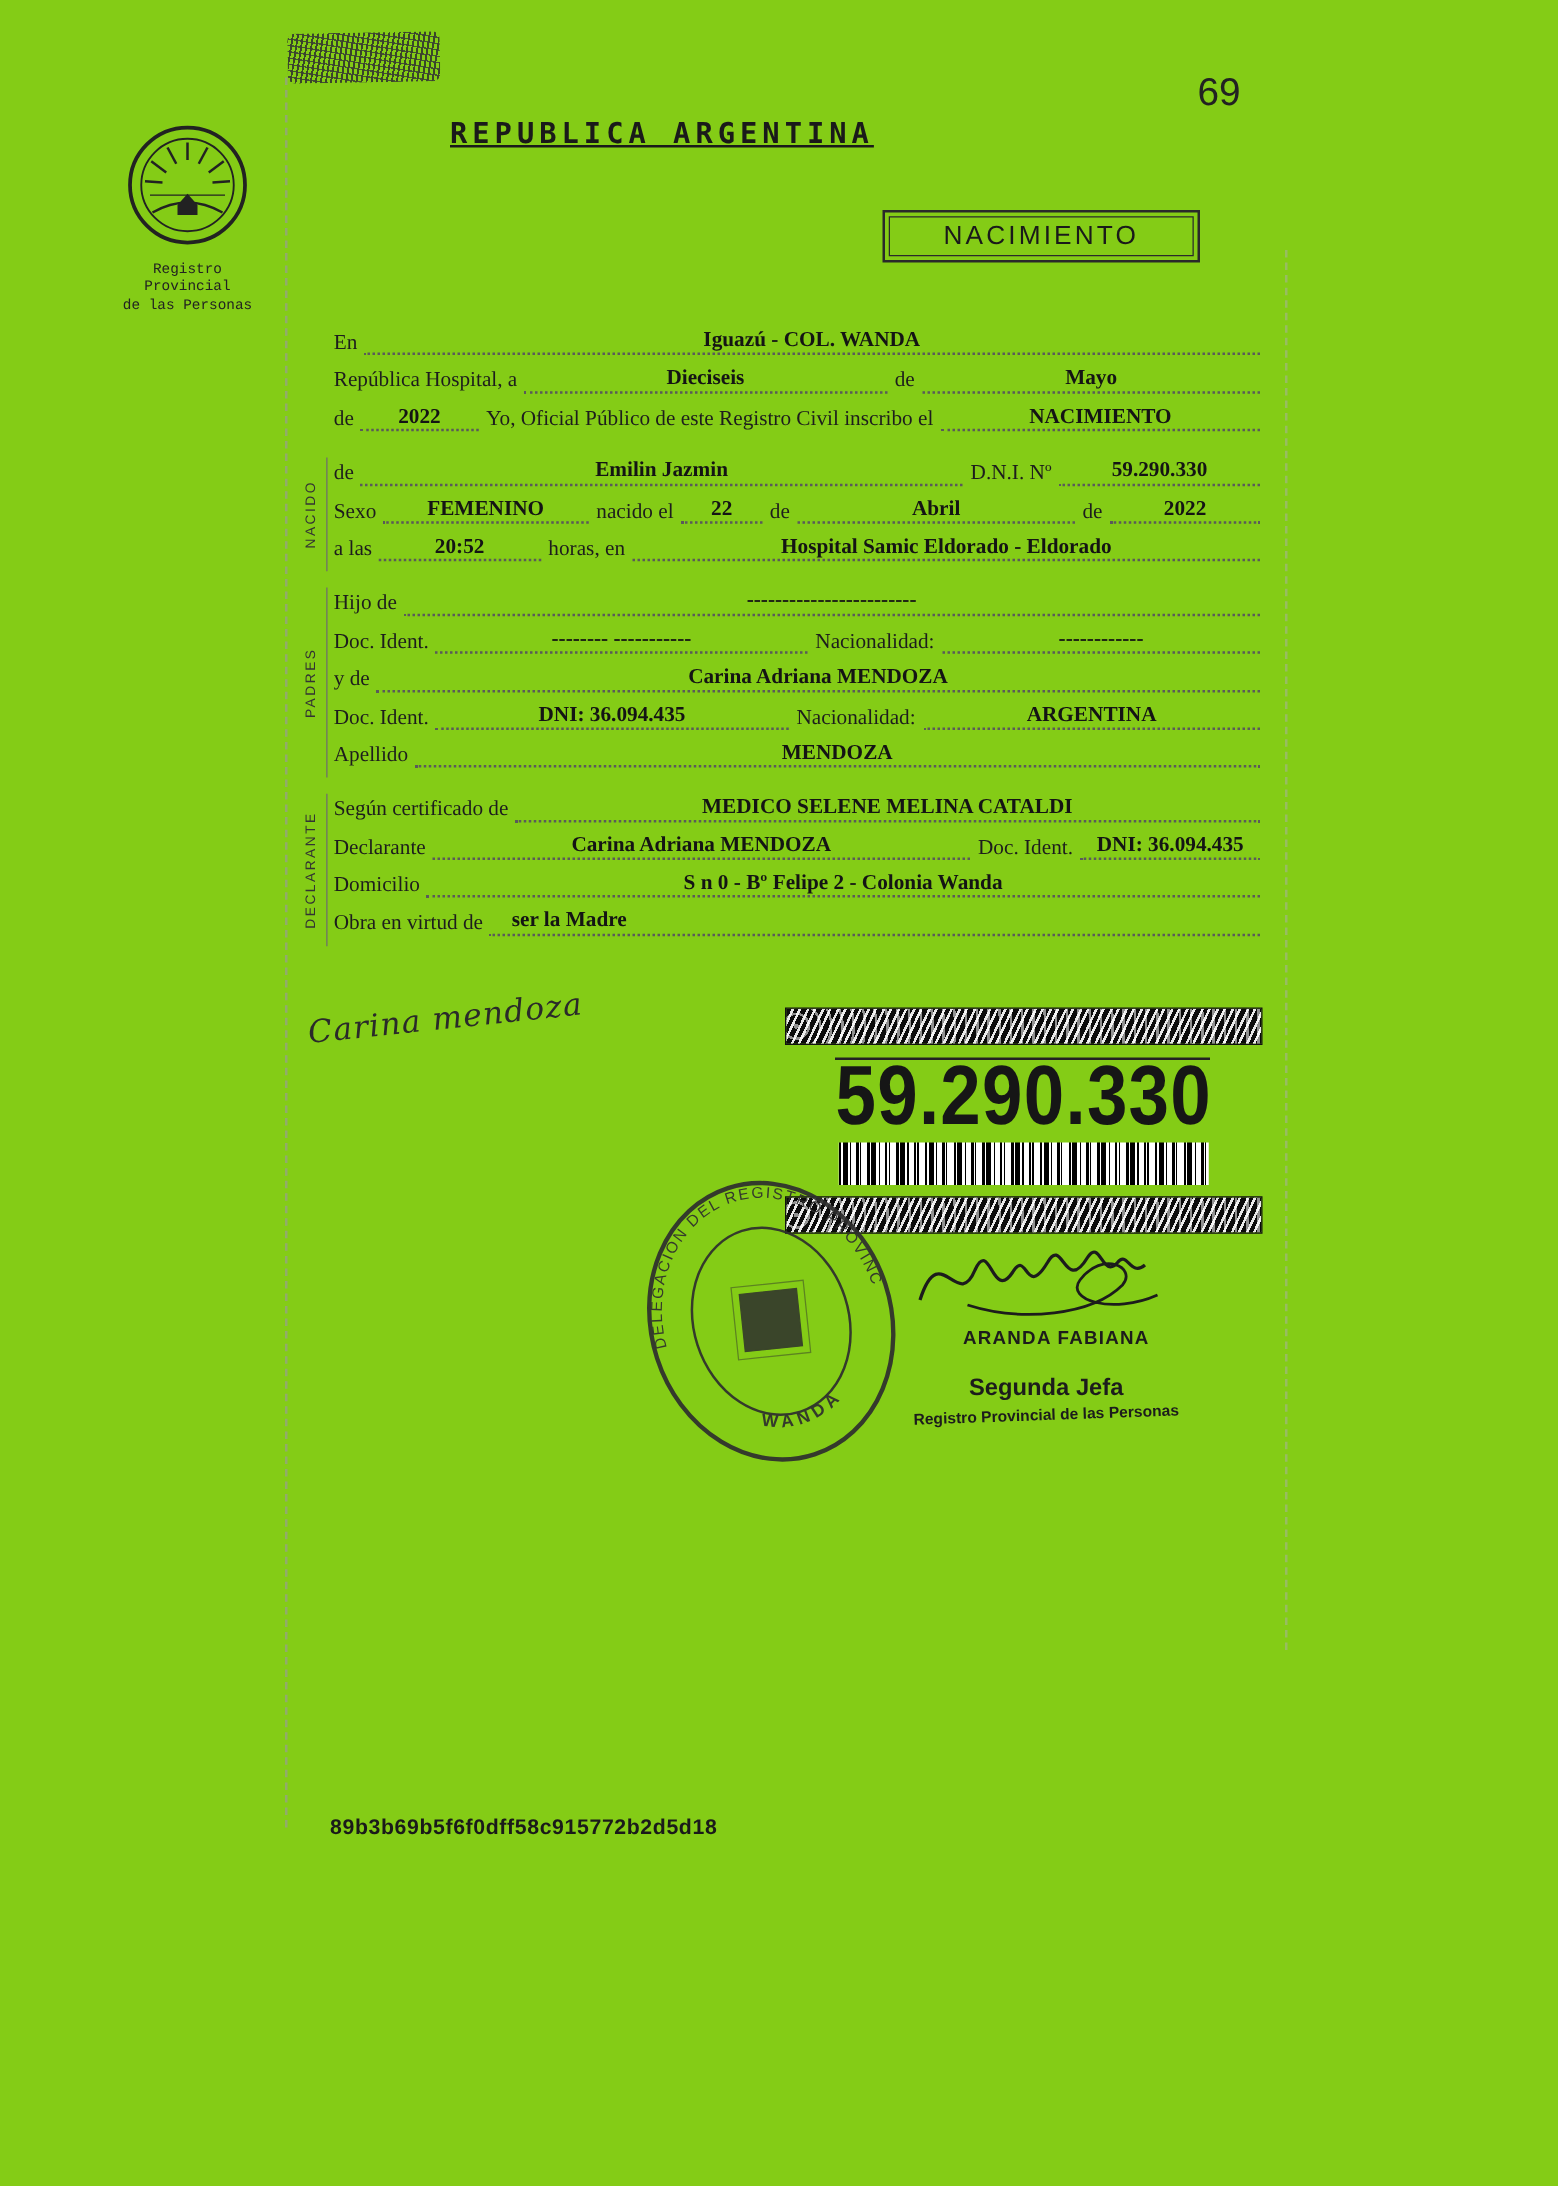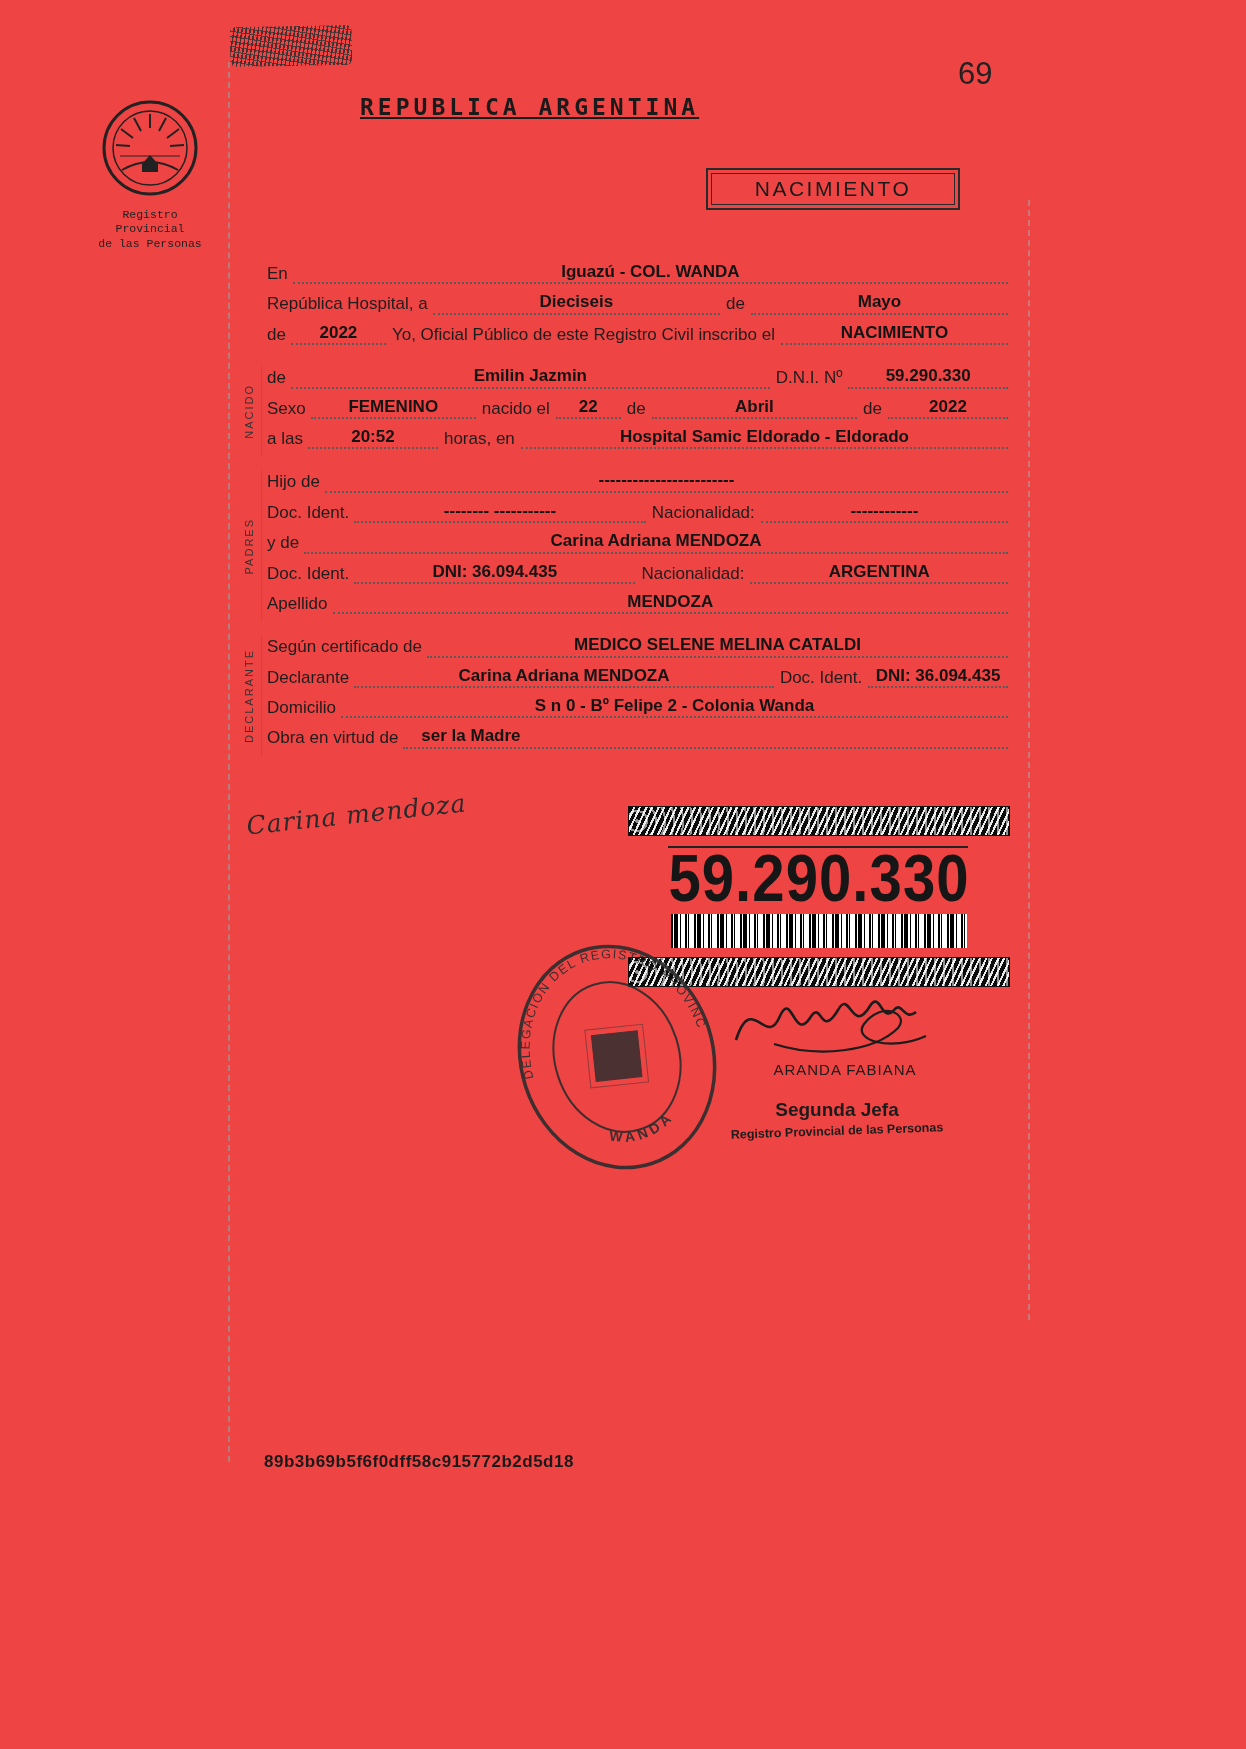--- a/index.html
+++ b/index.html
@@ -1,19 +1,19 @@
 <!DOCTYPE html>
 <html><head>
 <meta charset="utf-8">
 <style>
   * { box-sizing: border-box; margin: 0; padding: 0; }
   body { background: #d9d9d9; font-family: "Liberation Sans", sans-serif; }
   .page {
     position: relative; width: 1246px; height: 1749px;
-    background: #ef4444; margin: 0 auto; overflow: hidden;
+    background: #84cc16; margin: 0 auto; overflow: hidden;
     color: #1d1d1d;
   }
   
   .fold-left  { position:absolute; left:228px; top:62px;  height:1400px; border-left:2px dashed #9a9a9a; opacity:.65; }
   .fold-right { position:absolute; left:1028px; top:200px; height:1120px; border-left:2px dashed #adadad; opacity:.5; }
 
   
   .top-stamp {
     position:absolute; left:230px; top:26px; width:122px; height:40px;
     background: repeating-linear-gradient(100deg, #2e2e2e 0 1.5px, transparent 1.5px 4px),
@@ -49,21 +49,21 @@
   .nacimiento-box .inner {
     border:1px solid #2a2a2a; text-align:center; padding:3px 6px;
     font-size:21px; letter-spacing:2.5px; color:#1a1a1a;
   }
 
   
   .form { position:absolute; left:236px; top:262px; width:772px; }
   .section { display:flex; margin-bottom:13px; }
   .side { width:26px; display:flex; align-items:center; justify-content:center; flex:0 0 26px; }
   .sect-line .side { border-right:1px solid #6d6d6d; }
-  .rows { flex:1; padding-left:5px; }
+  .rows { flex:1; padding-left:5px;font-family:Liberation Serif, serif; }
   .vlabel {
     writing-mode: vertical-rl; transform: rotate(180deg);
     font-size:11px; letter-spacing:2px; color:#333; white-space:nowrap;
   }
   .row { display:flex; align-items:flex-end; margin-bottom:8px; font-size:17px; line-height:1.2; }
   .lbl { white-space:nowrap; padding-right:5px; }
   .lbl.mid { padding:0 6px; }
   .fill { flex:1 1 auto; border-bottom:2px dotted #5a5a5a; text-align:center; min-height:21px; overflow:visible; white-space:nowrap; }
   .fill b { font-weight:bold; color:#141414; }
   .f65  { flex:0 0 65px; }
@@ -108,21 +108,21 @@
       #000 9px 10px, #fff 10px 14px, #000 14px 16px, #fff 16px 17px,
       #000 17px 18px, #fff 18px 23px);
   }
   .band.b2 { margin-top:9px; }
 
   
   .round-stamp { position:absolute; left:500px; top:930px; opacity:.92; }
 
   
   .official { position:absolute; left:712px; top:978px; width:250px; text-align:center; }
-  .official .name { font-size:15px; font-weight:normal; letter-spacing:1px; color:#1c1c1c; margin-top:-6px;padding-left:16px; }
+  .official .name { font-size:15px; font-weight:bold; letter-spacing:1px; color:#1c1c1c; margin-top:-6px;padding-left:16px; }
   .official .title { font-size:19px; font-weight:bold; color:#1c1c1c; margin-top:21px; }
   .official .org { font-size:12.5px; font-weight:bold; color:#1c1c1c; margin-top:3px; transform:rotate(-2deg); }
 
   .doc-hash { position:absolute; left:264px; top:1452px; font-size:17px; font-weight:bold; letter-spacing:.5px; color:#1a1a1a; }
 </style>
 </head>
 <body>
 
 <div class="page">
 

